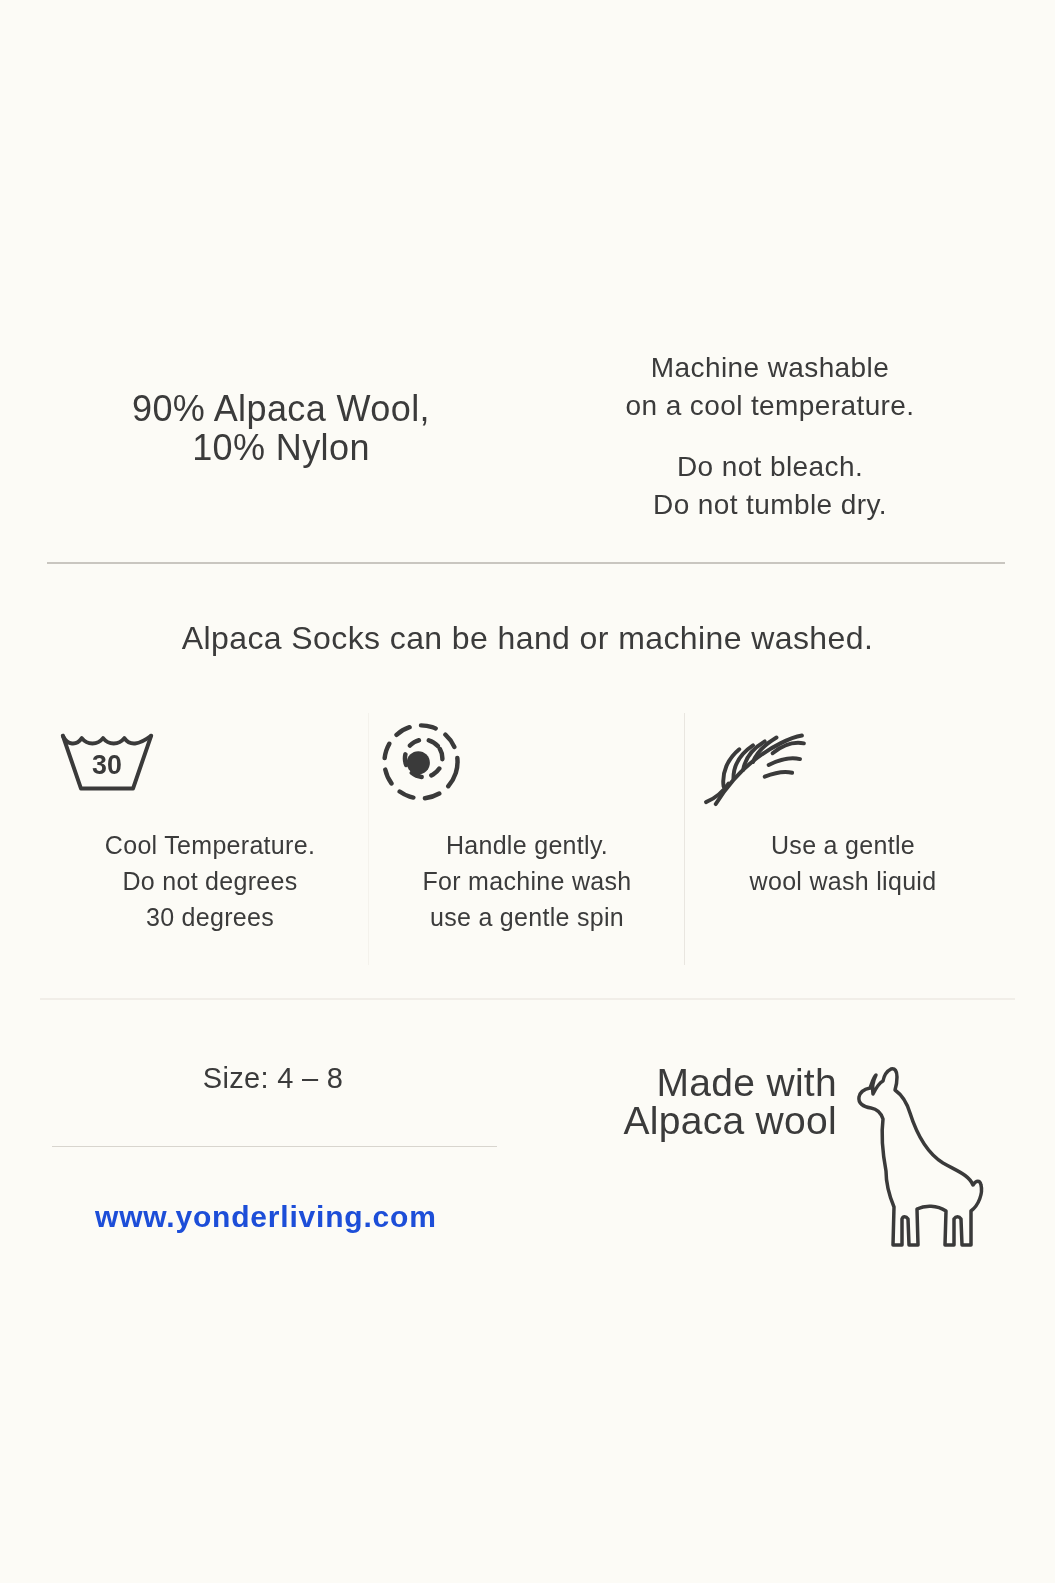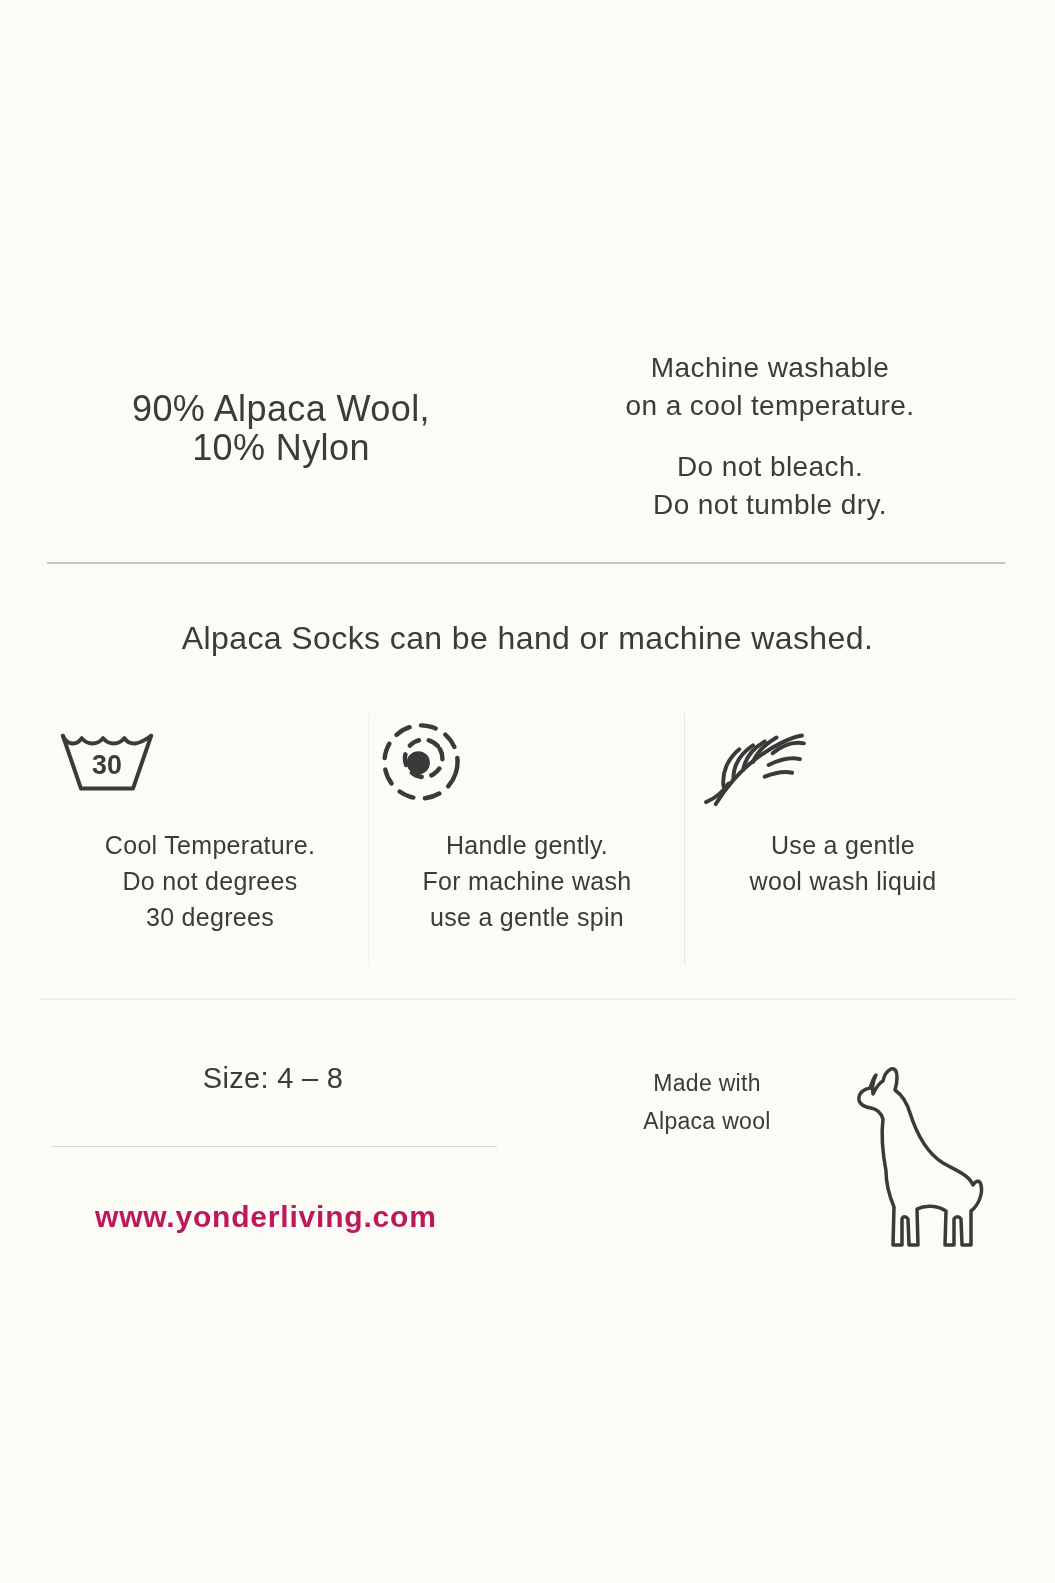--- a/index.html
+++ b/index.html
@@ -70,32 +70,32 @@
     width: 975px; height: 2px; background: #f1eee8;
   }
 
   
   .size-block {
     position: absolute; left: 100px; top: 1062px; width: 346px;
     text-align: center; font-size: 29px; letter-spacing: 0.3px;
   }
   .made-block {
     position: absolute; left: 577px; top: 1064px; width: 260px;
-    text-align: center; font-size: 23px; line-height: 38px; letter-spacing: 0.3px;
+    text-align: right; font-size: 39px; line-height: 38px; letter-spacing: 0.3px;
   }
   .llama-wrap { position: absolute; left: 843px; top: 1056px; width: 150px; height: 200px; }
 
   .divider-3 {
     position: absolute; left: 52px; top: 1146px;
     width: 445px; height: 1px; background: #d8d5ce;
   }
   .website {
     position: absolute; left: 95px; top: 1200px;
     font-size: 30px; font-weight: 700; letter-spacing: 0.8px;
-    color: #be185d;
+    color: #1d4ed8;
   }
   svg { display: block; }
 </style>
 </head>
 <body>
 
 <div class="sheet">
 
   <div class="comp-block txt">
     <div>90% Alpaca Wool,</div>

